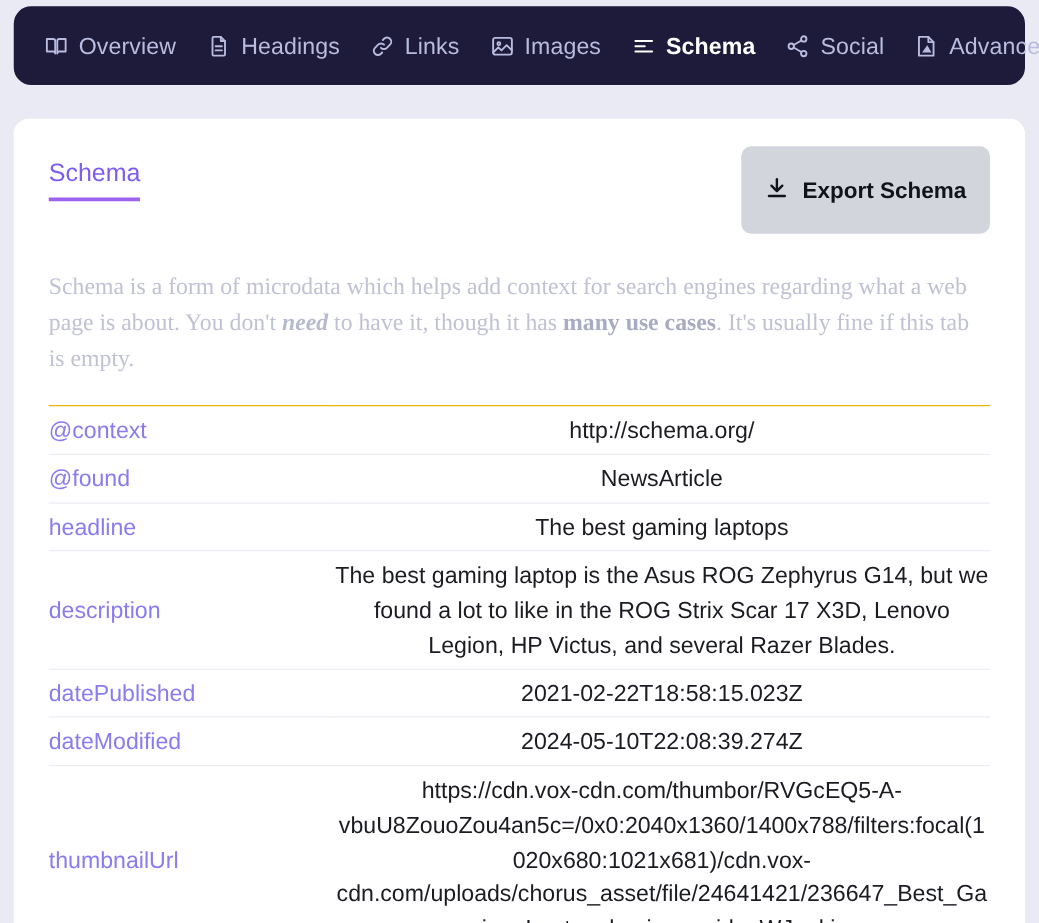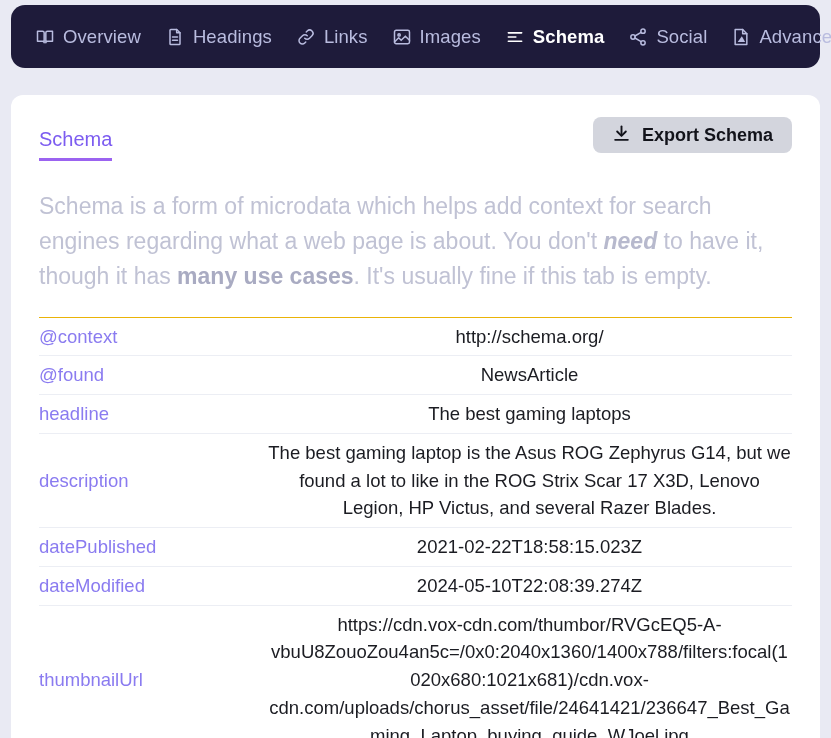--- a/index.html
+++ b/index.html
@@ -100,31 +100,32 @@
     display: inline-flex;
     align-items: center;
     gap: 11px;
     background: #d3d5dd;
     color: #12131a;
     border: none;
     border-radius: 8px;
     font-size: 18px;
     font-weight: bold;
     font-family: "Liberation Sans", sans-serif;
-    padding: 7px 19px;
+    padding: 24px 19px;
     cursor: pointer;
     line-height: 1;
   }
 
   .intro {
     margin: 28px 0 0 0;
-    font-size: 23px;
+    font-size: 19px;
     line-height: 1.53;
     color: #c0c2d4;
     max-width: 760px;
+    font-family: Liberation Serif, serif;
   }
   .intro em { font-style: italic; font-weight: bold; color: #b7b9cd; }
   .intro b  { font-weight: bold; color: #a9abc2; }
 
   
   .schema-table {
     margin-top: 22px;
     width: 100%;
     border-collapse: collapse;
     table-layout: fixed;

